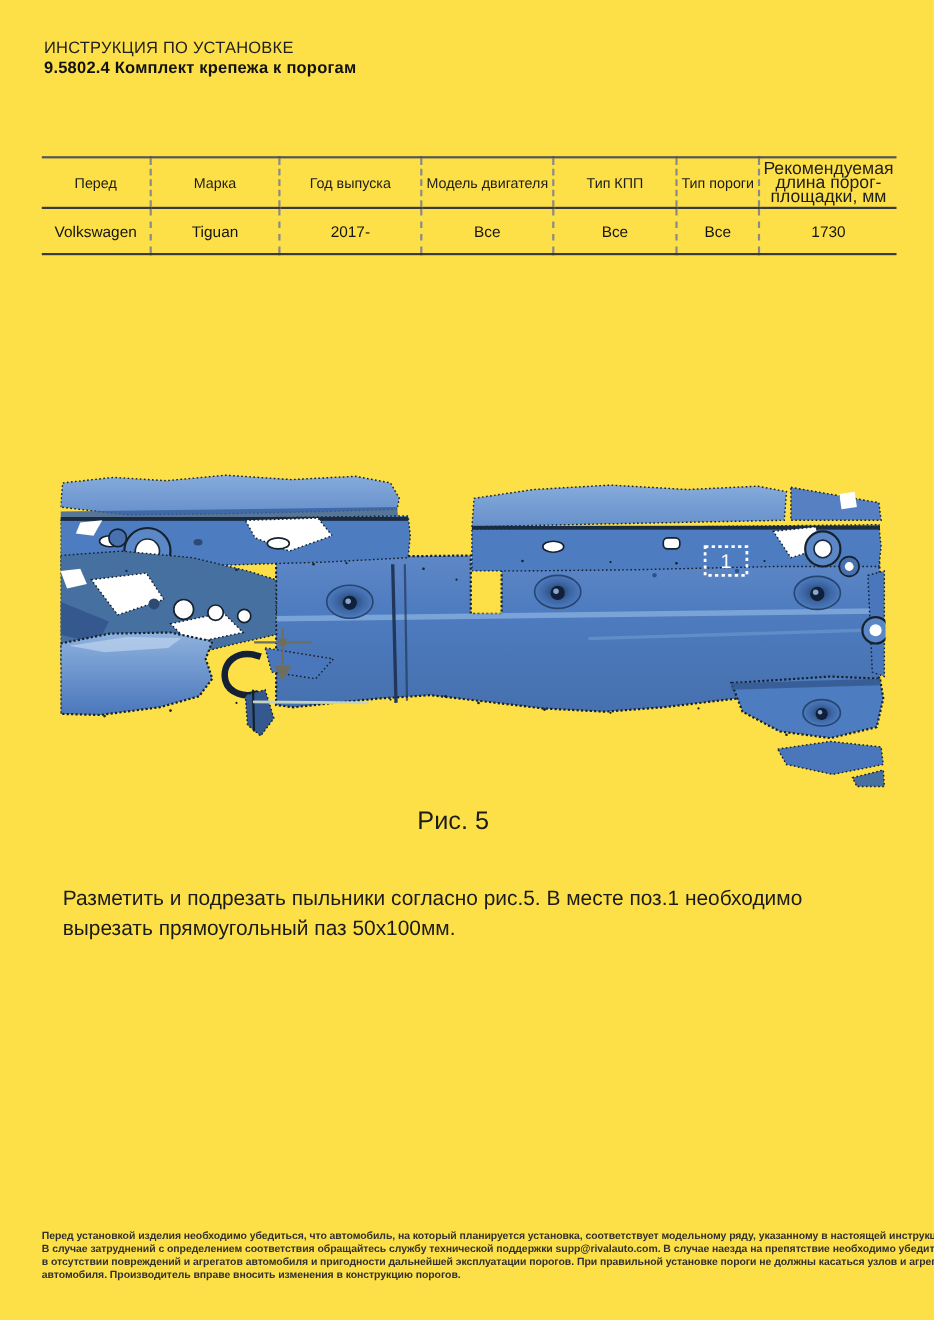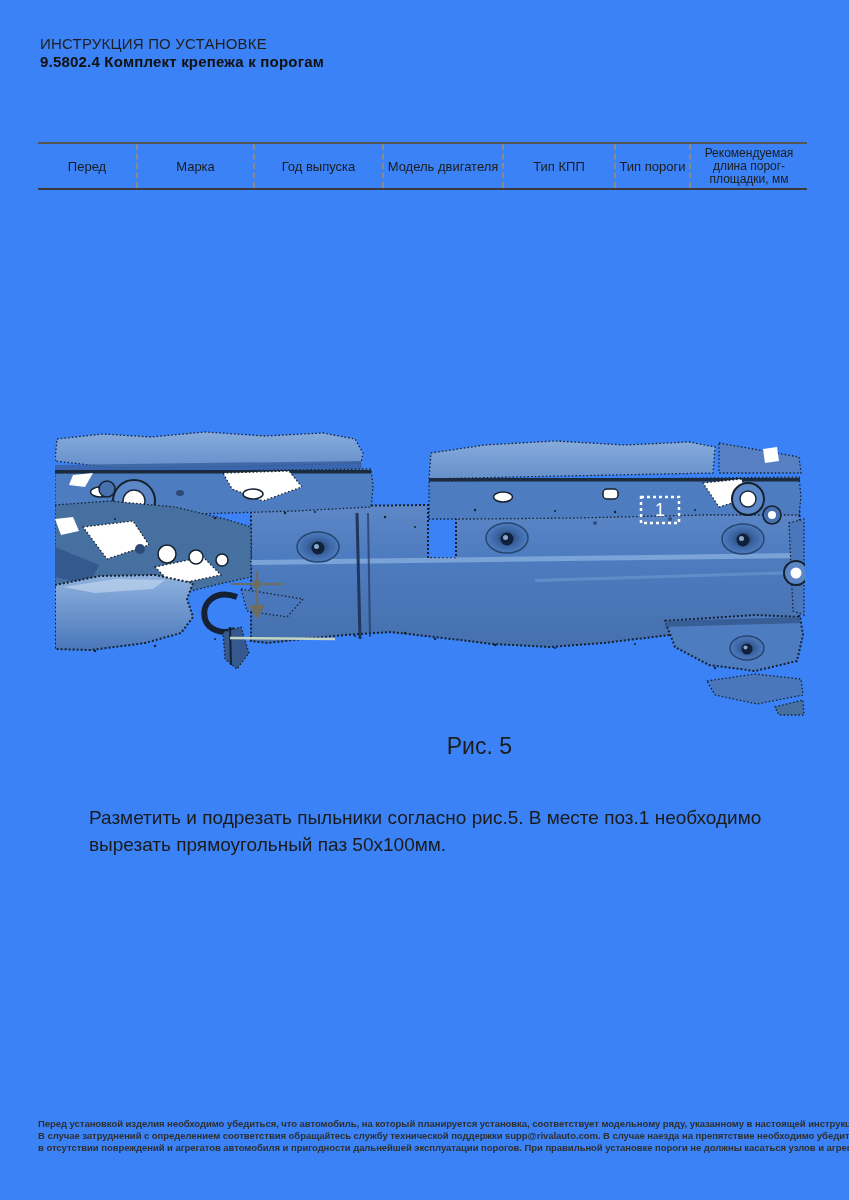--- a/index.html
+++ b/index.html
@@ -1,17 +1,17 @@
 <!DOCTYPE html>
 <html><head>
 <meta charset="utf-8">
 <style>
   html,body { margin:0; padding:0; background:#ffffff; }
   .page {
-    position:relative; width:849px; height:1200px; background:#3b82f6;
+    position:relative; width:849px; height:1200px; background:#fde047;
     font-family:"Liberation Sans", sans-serif; color:#1a1a1a; overflow:hidden;
   }
   .doc-title-1 {
     position:absolute; left:40px; top:35px; font-size:15px; line-height:17px;
     font-weight:400; color:#1f1f1f; letter-spacing:0.2px;
   }
   .doc-title-2 {
     position:absolute; left:40px; top:53px; font-size:15px; line-height:17px;
     font-weight:700; color:#111; letter-spacing:0.2px;
   }
@@ -21,29 +21,29 @@
   }
   table.spec-table th, table.spec-table td {
     padding:0 3px; text-align:center; vertical-align:middle; overflow:hidden;
   }
   table.spec-table th {
     font-weight:400; font-size:13px; color:#1c1c1c; height:44px;
     border-bottom:2px solid #3a3a3a; line-height:15px;
   }
   table.spec-table td { font-size:14px; color:#141414; height:40px; }
   table.spec-table th + th, table.spec-table td + td { border-left:2px dashed #8a8a8a; }
-  table.spec-table th.small-hdr { font-size:12px; line-height:13px; }
+  table.spec-table th.small-hdr { font-size:16px; line-height:13px; }
   .figure-wrap { position:absolute; left:55px; top:427px; width:750px; height:290px; }
   .figure-caption {
-    position:absolute; left:312px; top:733px; width:200px; text-align:right;
+    position:absolute; left:312px; top:733px; width:200px; text-align:center;
     font-size:23px; color:#1c1c1c;
   }
   .instruction-text {
     position:absolute; left:57px; top:804px; width:726px;
-    font-size:19px; line-height:27px; color:#1b1b1b;margin-left:32px;
+    font-size:19px; line-height:27px; color:#1b1b1b;
   }
   .footer-note {
     position:absolute; left:38px; top:1118px; width:790px;
     font-size:9.5px; line-height:12px; font-weight:700; color:#2f2f2f;
     letter-spacing:-0.05px;
   }
   .footer-note div { white-space:nowrap; }
   svg .spk { stroke:#15212e; stroke-width:1.3; stroke-dasharray:1.5 2.2; }
   svg .spk2 { stroke:#15212e; stroke-width:2; stroke-dasharray:2 2; }
   svg text.poslbl { font-family:"Liberation Sans", sans-serif; font-size:18px; fill:#ffffff; }
@@ -68,20 +68,29 @@
     </colgroup>
     <tbody>
         <tr>
       <th>Перед</th>
       <th>Марка</th>
       <th>Год выпуска</th>
       <th>Модель двигателя</th>
       <th>Тип КПП</th>
       <th>Тип пороги</th>
       <th class="small-hdr">Рекомендуемая длина порог-площадки, мм</th>
+    </tr>
+    <tr>
+      <td>Volkswagen</td>
+      <td>Tiguan</td>
+      <td>2017-</td>
+      <td>Все</td>
+      <td>Все</td>
+      <td>Все</td>
+      <td>1730</td>
     </tr>
   </tbody>
     </table>
 
   <div class="figure-wrap">
     <svg width="750" height="290" viewBox="0 0 750 290" xmlns="http://www.w3.org/2000/svg">
       <defs>
         <linearGradient id="gPanel" x1="0" y1="0" x2="0" y2="1">
           <stop offset="0" stop-color="#5e87c6"></stop>
             <stop offset="0.35" stop-color="#4e7cc0"></stop>
@@ -240,15 +249,16 @@
   </div>
 
   <div class="figure-caption">Рис. 5</div>
 
   <div class="instruction-text">Разметить и подрезать пыльники согласно рис.5. В месте поз.1 необходимо вырезать прямоугольный паз 50х100мм.</div>
 
   <div class="footer-note">
     <div>Перед установкой изделия необходимо убедиться, что автомобиль, на который планируется установка, соответствует модельному ряду, указанному в настоящей инструкции.</div>
     <div>В случае затруднений с определением соответствия обращайтесь службу технической поддержки supp@rivalauto.com. В случае наезда на препятствие необходимо убедиться</div>
     <div>в отсутствии повреждений и агрегатов автомобиля и пригодности дальнейшей эксплуатации порогов. При правильной установке пороги не должны касаться узлов и агрегатов</div>
+    <div>автомобиля. Производитель вправе вносить изменения в конструкцию порогов.</div>
   </div>
 
 </div>
 
 </body></html>

